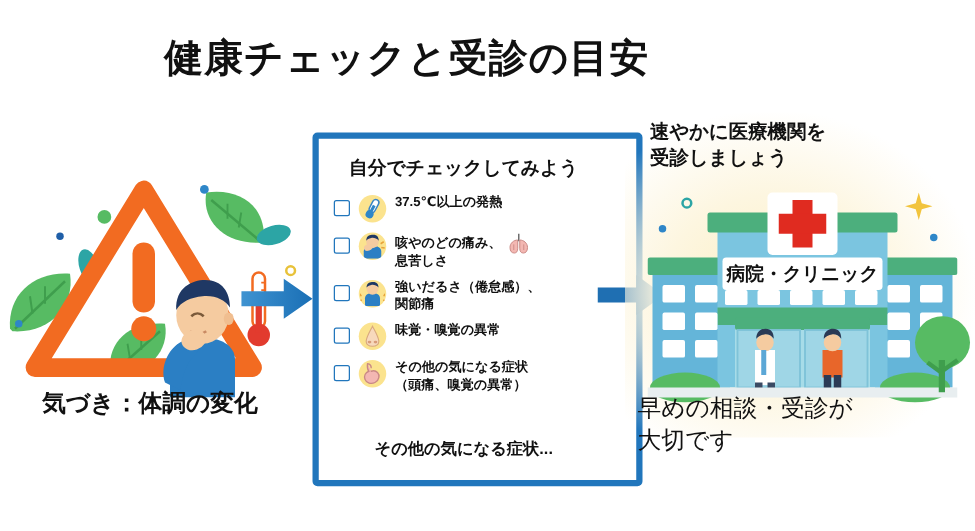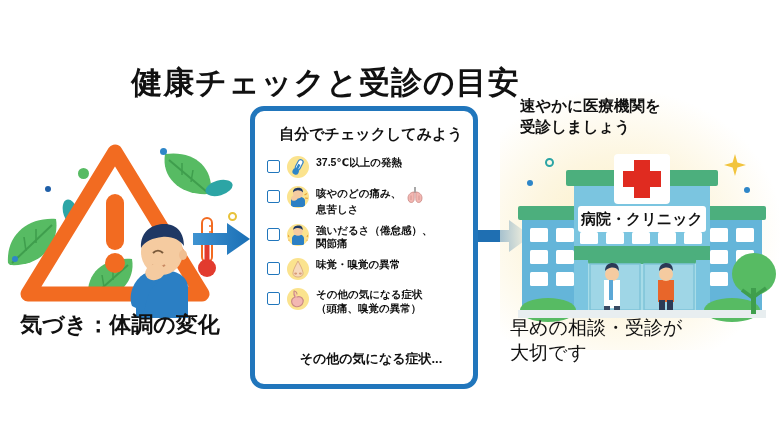--- a/index.html
+++ b/index.html
@@ -12,41 +12,40 @@
   }
   #stage{position:relative;width:780px;height:425px;overflow:hidden;background:#fff;}
 
   
   .title{
     position:absolute;left:0;top:26px;width:651px;
     text-align:center;
     font-size:31px;font-weight:bold;color:#111111;
     letter-spacing:1px;
     white-space:nowrap;
-    margin-top:36px;
   }
   .tri-svg{position:absolute;left:18px;top:0px;}
   .leaf{position:absolute;}
   .dot{position:absolute;border-radius:50%;}
 
   .person{position:absolute;left:122px;top:222px;width:86px;height:96px;}
 
   .caption-left{
     position:absolute;left:0px;top:310px;width:240px;text-align:center;
-    font-size:22px;font-weight:bold;color:#111;white-space:nowrap;
+    font-size:19px;font-weight:bold;color:#111;white-space:nowrap;
   }
 
   
   .arrow1{position:absolute;left:193px;top:222px;}
   .arrow2{position:absolute;left:478px;top:218px;}
 
   
   .card{
-    position:absolute;left:250px;top:106px;width:228px;height:283px;
-    border:5px solid #2176BC;border-radius:14px;background:#ffffff;
+    position:absolute;left:250px;top:106px;width:264px;height:283px;
+    border:5px solid #2176BC;border-radius:4px;background:#ffffff;
     box-sizing:border-box;
   }
   .card-shadow{
     position:absolute;left:256px;top:112px;width:232px;height:283px;
     border-radius:16px;background:#cfe3f2;z-index:-1;
   }
   .card-title{
     position:absolute;left:0;top:14px;width:232px;text-align:center;
     font-size:15px;font-weight:bold;color:#111;white-space:nowrap;
   }

